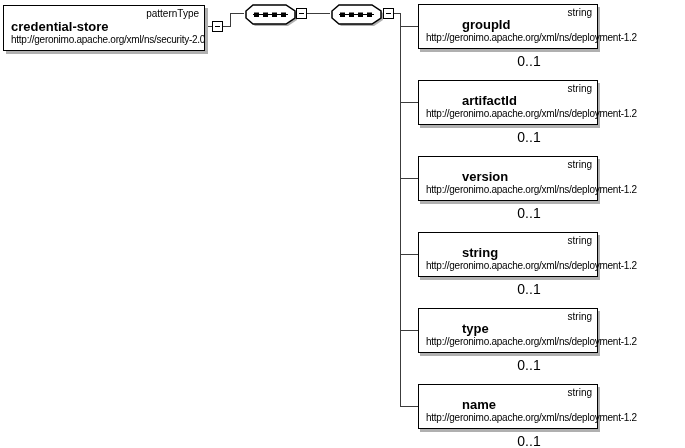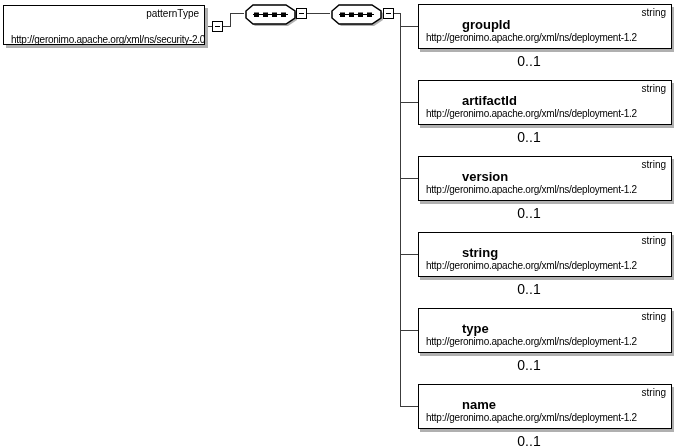--- a/index.html
+++ b/index.html
@@ -20,25 +20,25 @@
   }
   .node-box {
     position: absolute;
     background: #ffffff;
     border: 1px solid #000000;
     box-shadow: 3px 3px 0 #b0b0b0;
     z-index: 2;
   }
   .root-box {
     left: 3px; top: 5px;
-    width: 202px; height: 40px;
+    width: 202px; height: 46px;
   }
   .child-box {
     left: 418px;
-    width: 254px; height: 45px;
+    width: 180px; height: 45px;
     box-shadow: 2px 3px 0 #b0b0b0;
   }
   .type-annotation {
     position: absolute;
     top: 2px; right: 5px;
     font-size: 10px;
     color: #000000;
     white-space: nowrap;
   }
   .elem-name {
@@ -112,20 +112,21 @@
       <path d="M400.5,102.5 H418"></path>
       <path d="M400.5,178.5 H418"></path>
       <path d="M400.5,254.5 H418"></path>
       <path d="M400.5,330.5 H418"></path>
       <path d="M400.5,406.5 H418"></path>
     </g>
   </svg>
 
   <div class="node-box root-box">
     <span class="type-annotation">patternType</span>
+    <span class="elem-name">credential-store</span>
     <span class="elem-ns">http://geronimo.apache.org/xml/ns/security-2.0</span>
   </div>
 
   <div class="expander" style="left:212px; top:21px;">
     <div class="minus-line"></div>
   </div>
   <div class="expander" style="left:296px; top:8px;">
     <div class="minus-line"></div>
   </div>
   <div class="expander" style="left:383px; top:8px;">

